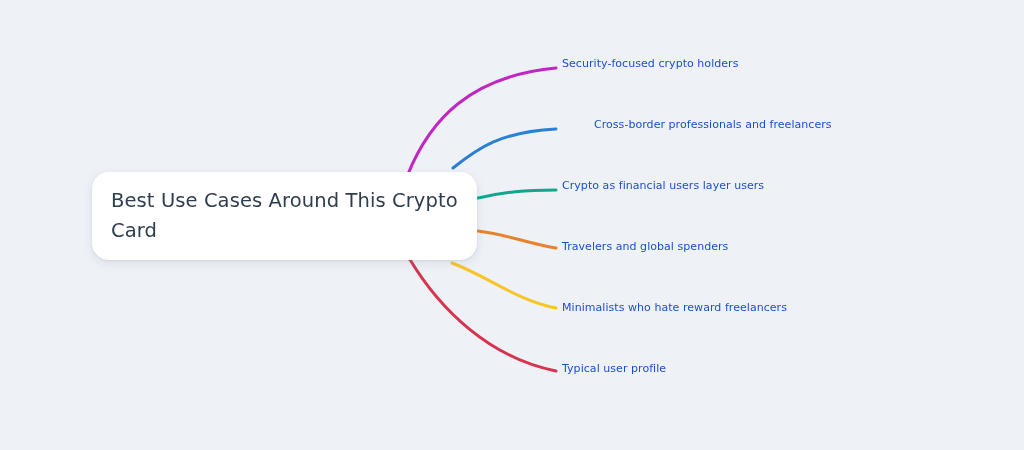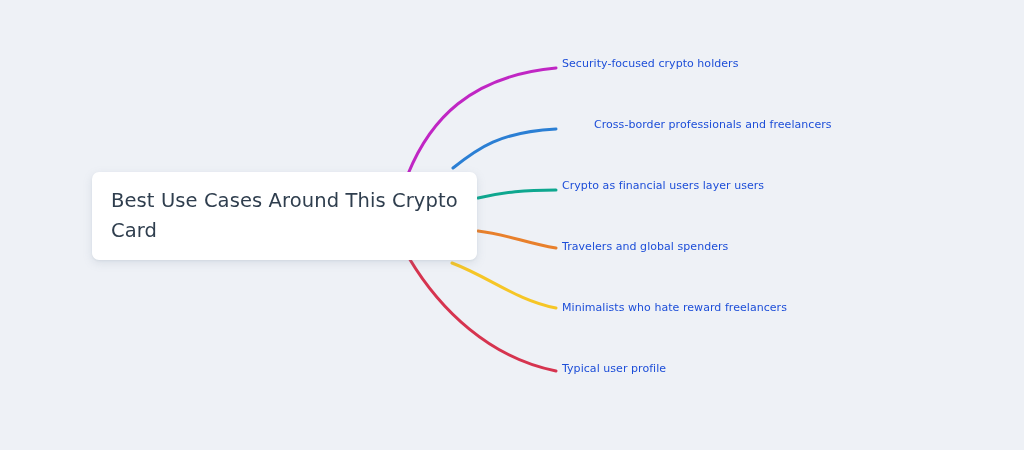--- a/index.html
+++ b/index.html
@@ -27,21 +27,21 @@
     height: 450px;
     pointer-events: none;
   }
   .root-card {
     position: absolute;
     left: 92px;
     top: 172px;
     width: 385px;
     height: 88px;
     background: #ffffff;
-    border-radius: 7px;
+    border-radius: 17px;
     box-shadow: 0 3px 10px rgba(120, 136, 160, 0.18),
                 0 1px 2px rgba(120, 136, 160, 0.12);
     box-sizing: border-box;
     display: flex;
     align-items: center;
   }
   .root-title {
     font-size: 19.5px;
     line-height: 30px;
     color: #2f3e4e;

